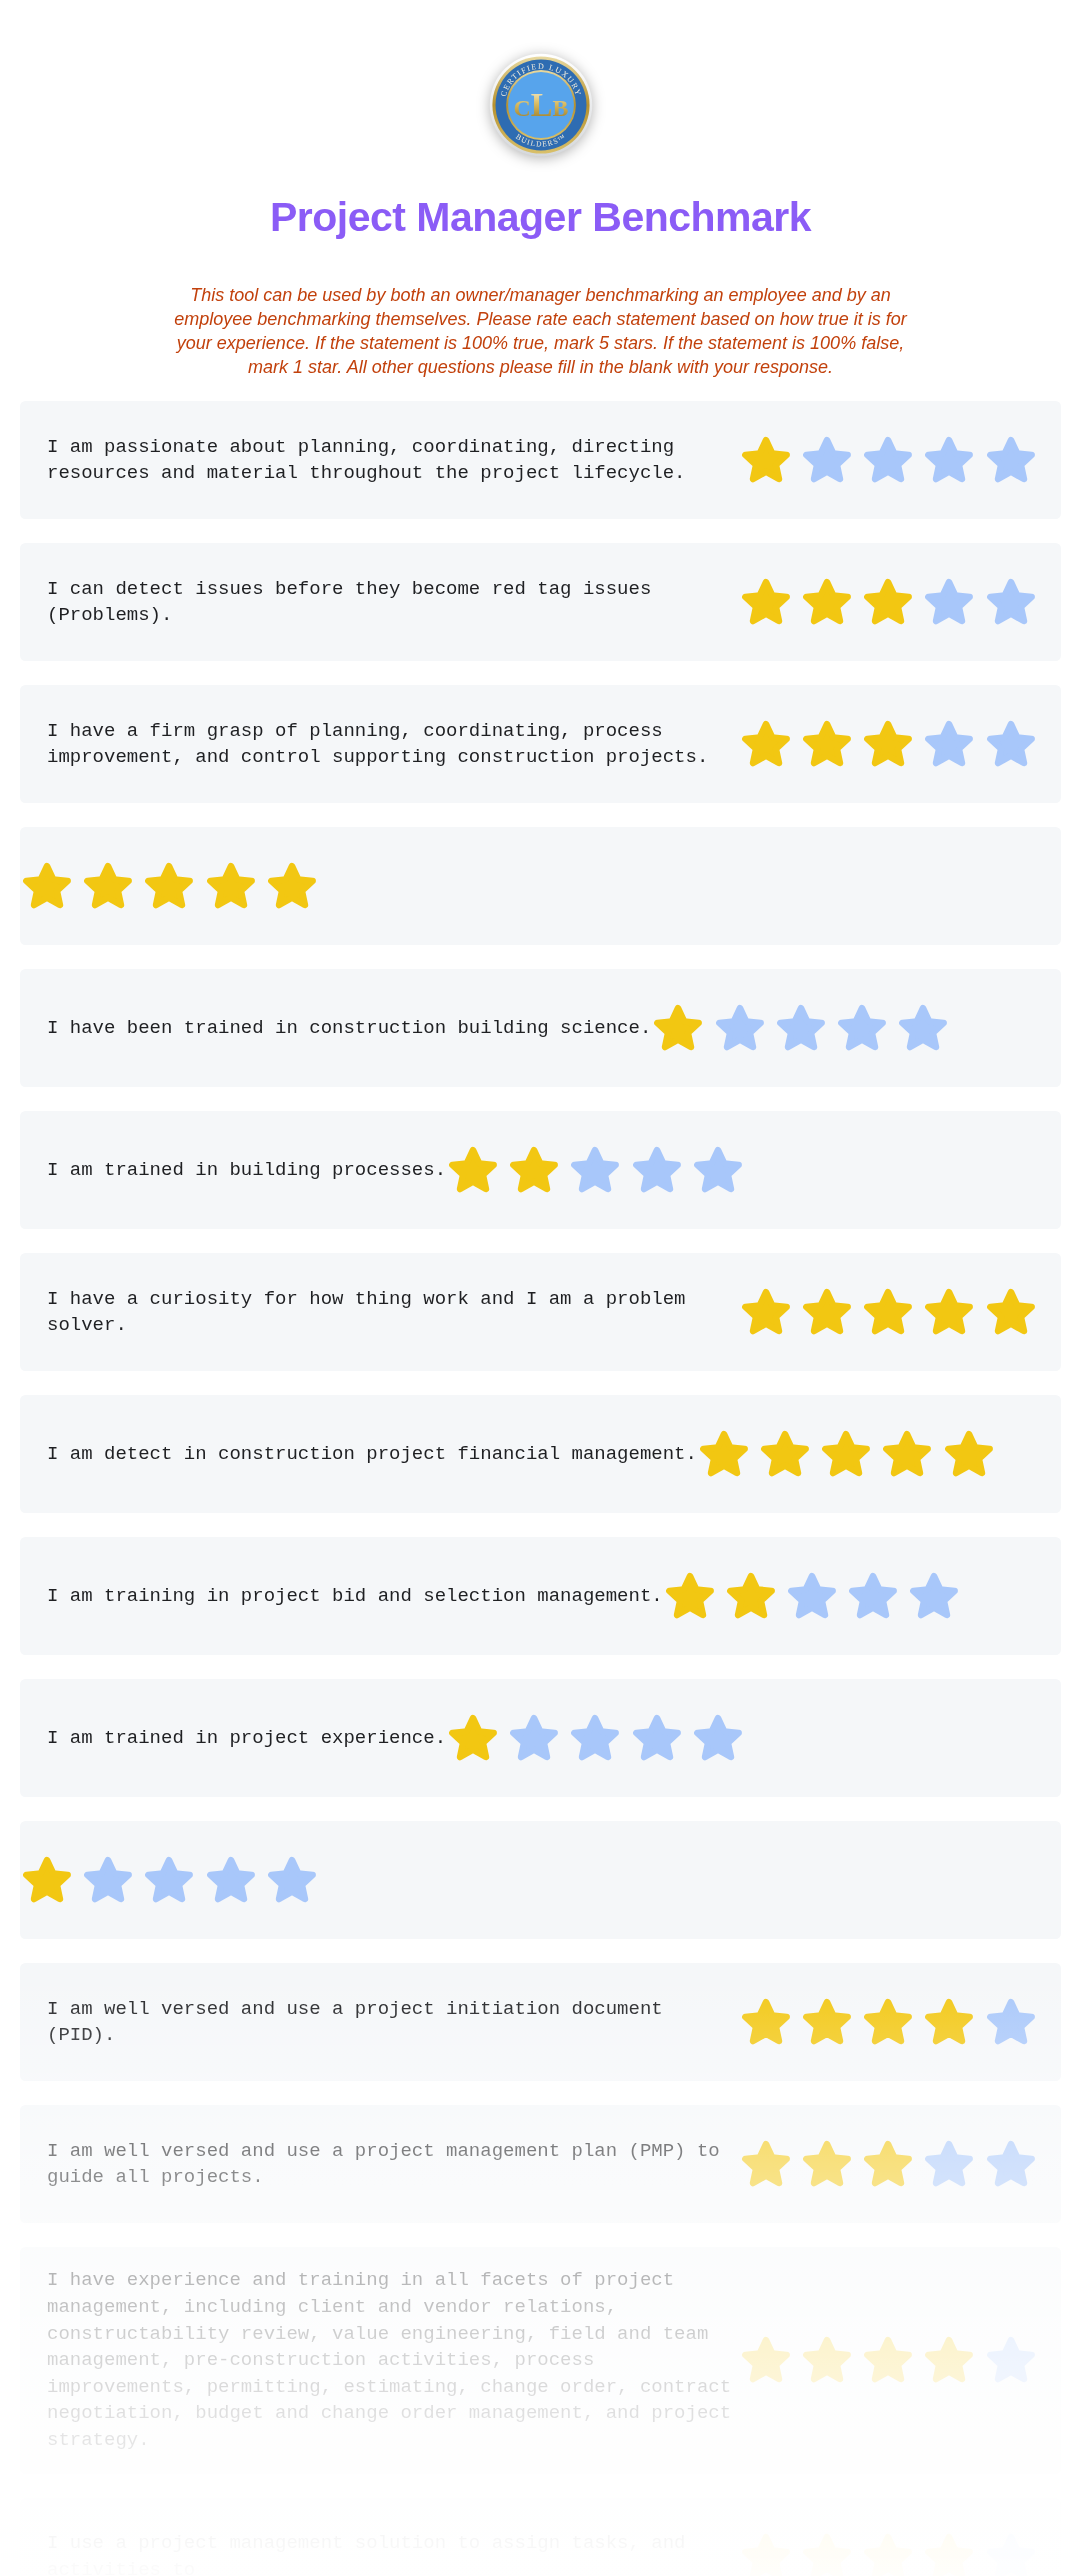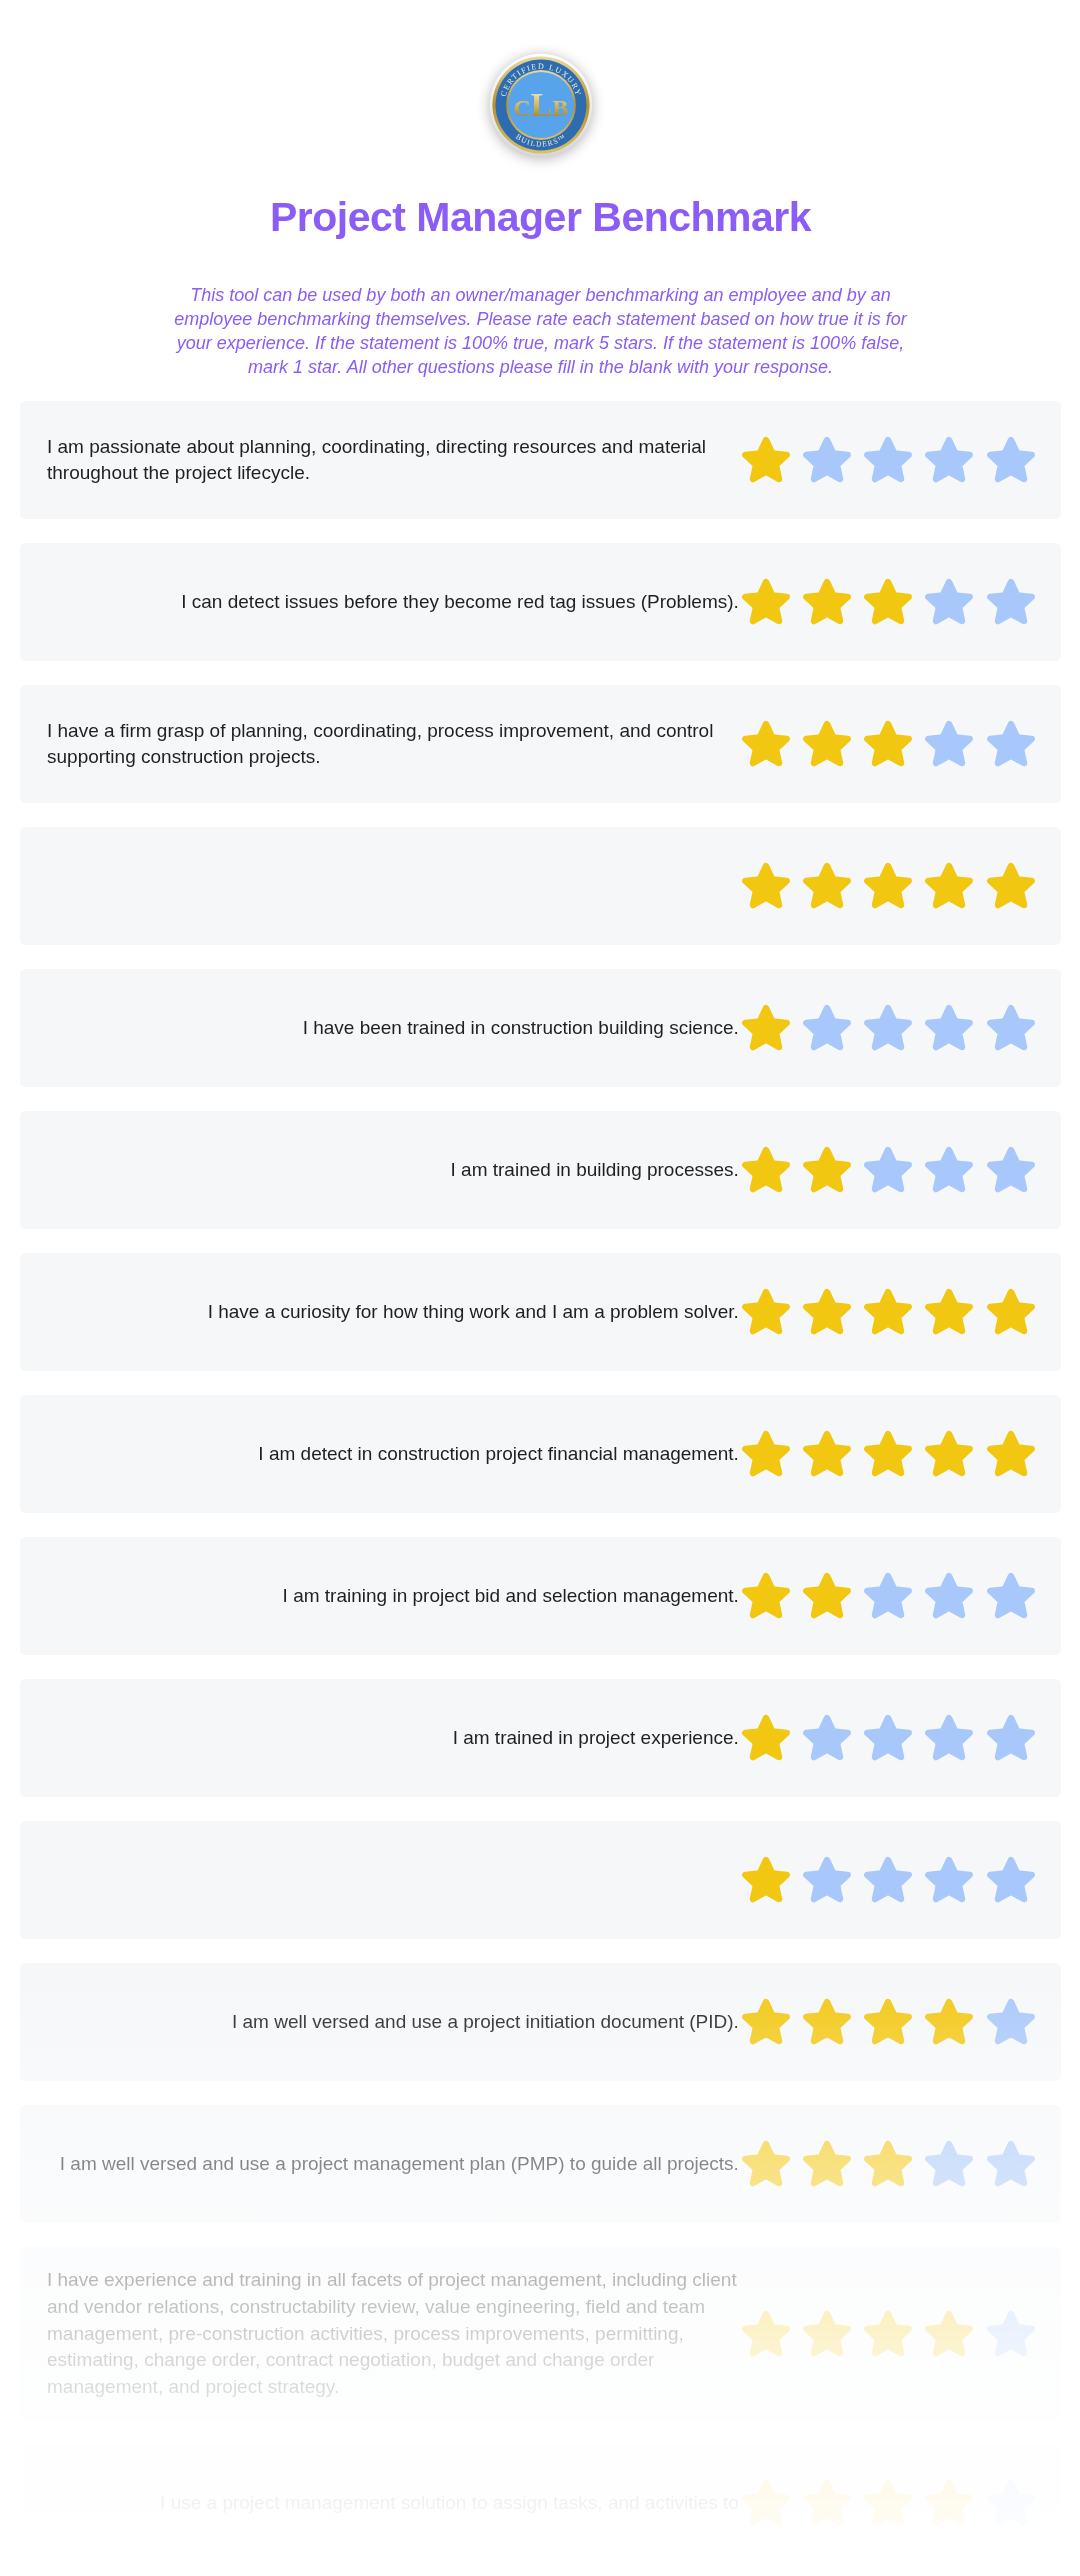--- a/index.html
+++ b/index.html
@@ -12,30 +12,30 @@
 
   
   .logo-wrap{display:flex;justify-content:center;margin:0;padding-top:52px;}
   .logo-wrap svg{filter:drop-shadow(0 2.7px 6.3px rgba(0,0,0,.30));}
   .page-title{
     margin:36px 0 0 0;text-align:center;
     font-size:41px;font-weight:bold;letter-spacing:-0.5px;color:#8b5cf6;
   }
   .intro{
     margin:43px auto 0 auto;max-width:757px;text-align:center;
-    font-style:italic;font-size:18px;line-height:1.33;color:#8b5cf6;
+    font-style:italic;font-size:18px;line-height:1.33;color:#c2410c;
   }
 
   
   .benchmark-list{margin-top:21.6px;display:flex;flex-direction:column;gap:24px;}
   .statement-card{
     width:1041px;margin:0 auto;min-height:118px;border-radius:5.4px;
     background:var(--card-bg,#F5F7F9);
-    display:flex;align-items:center;justify-content:flex-end;
-    padding:20px 0;box-sizing:border-box;
+    display:flex;align-items:center;justify-content:flex-start;
+    padding:20px 0;box-sizing:border-box;font-family:Liberation Mono, monospace;
   }
   .statement-text{
     margin-left:27px;max-width:721px;
     font-size:19px;line-height:1.4;color:#1f2023;
   }
   .star-rating{display:flex;gap:7.2px;margin-right:23.4px;flex:none;}
   .star{width:54px;height:50px;display:inline-block;cursor:pointer;}
   .star svg{width:100%;height:100%;display:block;}
   .star.filled{color:var(--star-filled,#F2C712);}
   .star.empty{color:var(--star-empty,#A8C7FA);}

